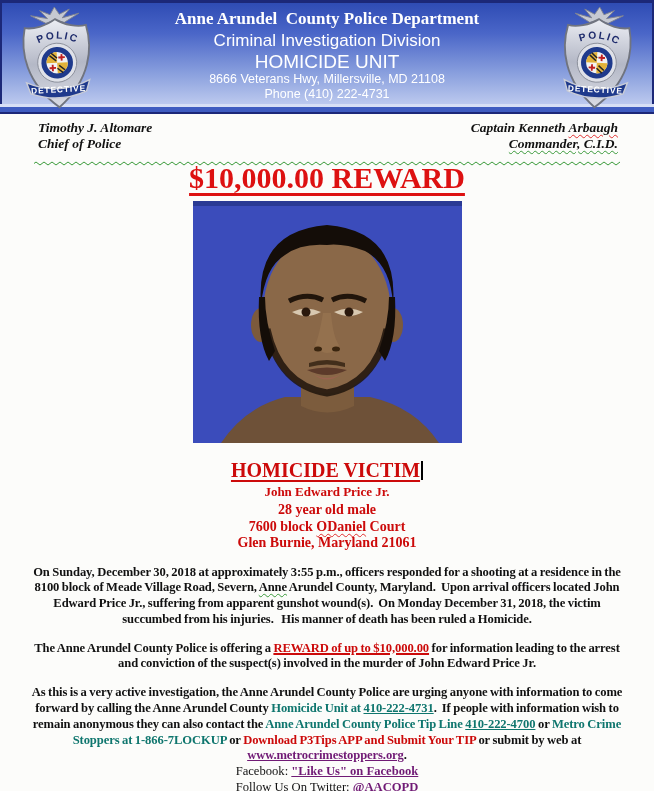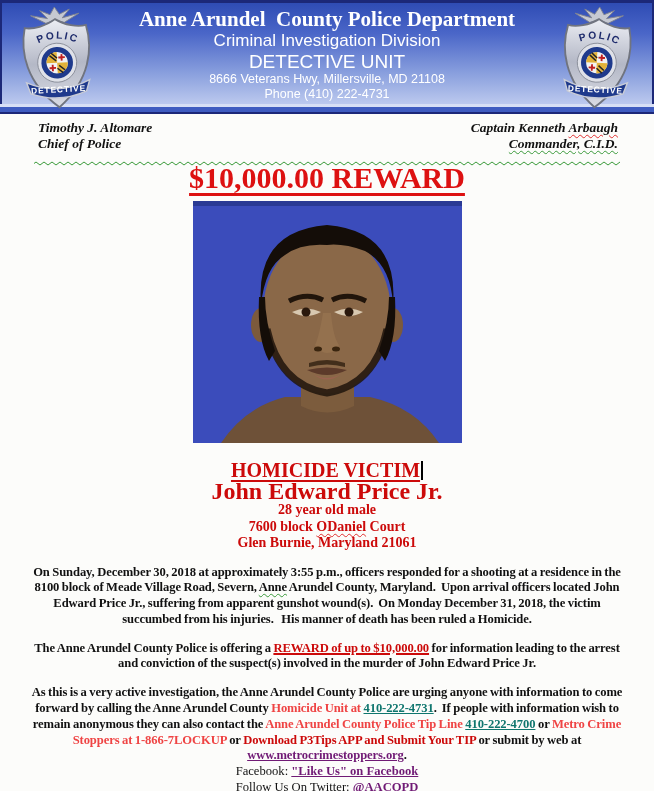--- a/index.html
+++ b/index.html
@@ -10,21 +10,21 @@
   
   .banner{
     position:relative;height:104px;
     background:linear-gradient(#2f4cb4 0%, #4a66c8 30%, #8aa0de 70%, #bcc9ee 100%);
     border-top:3px solid #1c2878;border-left:2px solid #1c2878;border-right:2px solid #1c2878;
     box-sizing:border-box;text-align:center;color:#fff;
   }
   .banner-strip1{height:3px;background:#d7dff5;}
   .banner-strip2{height:5px;background:#3f5cc0;}
   .banner-strip3{height:2px;background:#1c2878;}
-  .hdr-dept{font-family:"Liberation Serif",serif;font-weight:bold;font-size:21px;line-height:24px;margin-top:4px;}
+  .hdr-dept{font-family:"Liberation Serif",serif;font-weight:bold;font-size:17px;line-height:24px;margin-top:4px;}
   .hdr-div {font-family:"Liberation Sans",sans-serif;font-size:17px;line-height:20px;}
   .hdr-unit{font-family:"Liberation Sans",sans-serif;font-size:19px;line-height:21px;}
   .hdr-addr,.hdr-phone{font-family:"Liberation Sans",sans-serif;font-size:12.5px;line-height:15px;}
   .badge{position:absolute;top:4px;}
   .badge.left{left:8px;transform:rotate(-3deg);}
   .badge.right{right:8px;transform:rotate(3deg);}
   
   .officials{display:flex;justify-content:space-between;padding:6px 36px 0 38px;
     font-weight:bold;font-style:italic;font-size:13.5px;line-height:15.5px;}
   .officials .col.right{text-align:right;}
@@ -38,30 +38,30 @@
   }
   
   .photo{display:block;margin:6px auto 0 auto;}
   
   .victim{text-align:center;color:#cc0a0a;font-weight:bold;}
   .victim-heading{
     font-size:20px;line-height:22px;margin-top:16px;display:inline-block;
     text-decoration:underline;text-decoration-thickness:2px;text-underline-offset:3px;
   }
   .cursor{display:inline-block;width:2px;height:19px;background:#000;vertical-align:-3px;margin-left:1px;}
-  .victim-name{font-size:24px;line-height:21px;}
+  .victim-name{font-size:13px;line-height:21px;}
   .victim-meta{font-size:14px;line-height:16.5px;}
   
   .para{
     width:600px;margin:13px auto 0 auto;text-align:center;
     font-weight:bold;font-size:12.6px;line-height:15.8px;letter-spacing:-0.1px;word-spacing:-0.5px;
   }
   .social{ text-align:center;font-weight:normal;font-size:12.6px;line-height:15.5px;margin-top:0; }
   
-  .blue {color:#ef4444;}
+  .blue {color:#0f766e;}
   .blueu{color:#0f766e;text-decoration:underline;}
   .red  {color:#cc0a0a;}
   .redu {color:#cc0a0a;text-decoration:underline;text-decoration-thickness:2px;}
   .link {color:#701a75;text-decoration:underline;}
   .b{font-weight:bold;}
   .gsq{text-decoration-line:underline;text-decoration-style:wavy;text-decoration-color:#3a9a3a;
        text-decoration-thickness:1px;text-underline-offset:2px;}
   .rsq{text-decoration-line:underline;text-decoration-style:wavy;text-decoration-color:#e03030;
        text-decoration-thickness:1px;text-underline-offset:2px;}
 </style>
@@ -110,21 +110,21 @@
       <path d="M42 52 L49 58 M44 49.5 L50 55" stroke="#222" stroke-width="1.6"></path>
       <path d="M52 63 L58 68 M50 66 L56 71" stroke="#222" stroke-width="1.6"></path>
       <path d="M55 51 L55 58 M51.5 54.5 L58.5 54.5" stroke="#c02020" stroke-width="2"></path>
       <path d="M45 62 L45 69 M41.5 65.5 L48.5 65.5" stroke="#c02020" stroke-width="2"></path>
       <path d="M16 80 Q50 96 84 80 L80 92 Q50 104 20 92 Z" fill="#1f3a8c" stroke="#c9ccd6" stroke-width="1.5"></path>
       <text x="50" y="92" text-anchor="middle" font-family="Liberation Sans, sans-serif" font-size="9" font-weight="bold" fill="#ffffff" letter-spacing="1">DETECTIVE</text>
     </svg>
 
     <div class="hdr-dept">Anne Arundel&nbsp; County Police Department</div>
     <div class="hdr-div">Criminal Investigation Division</div>
-    <div class="hdr-unit">DETECTIVE UNIT</div>
+    <div class="hdr-unit">HOMICIDE UNIT</div>
     <div class="hdr-addr">8666 Veterans Hwy, Millersville, MD 21108</div>
     <div class="hdr-phone">Phone (410) 222-4731</div>
   </div>
   <div class="banner-strip1"></div>
   <div class="banner-strip2"></div>
   <div class="banner-strip3"></div>
 
   <div class="officials">
     <div class="col left">
       <div>Timothy J. Altomare</div>

